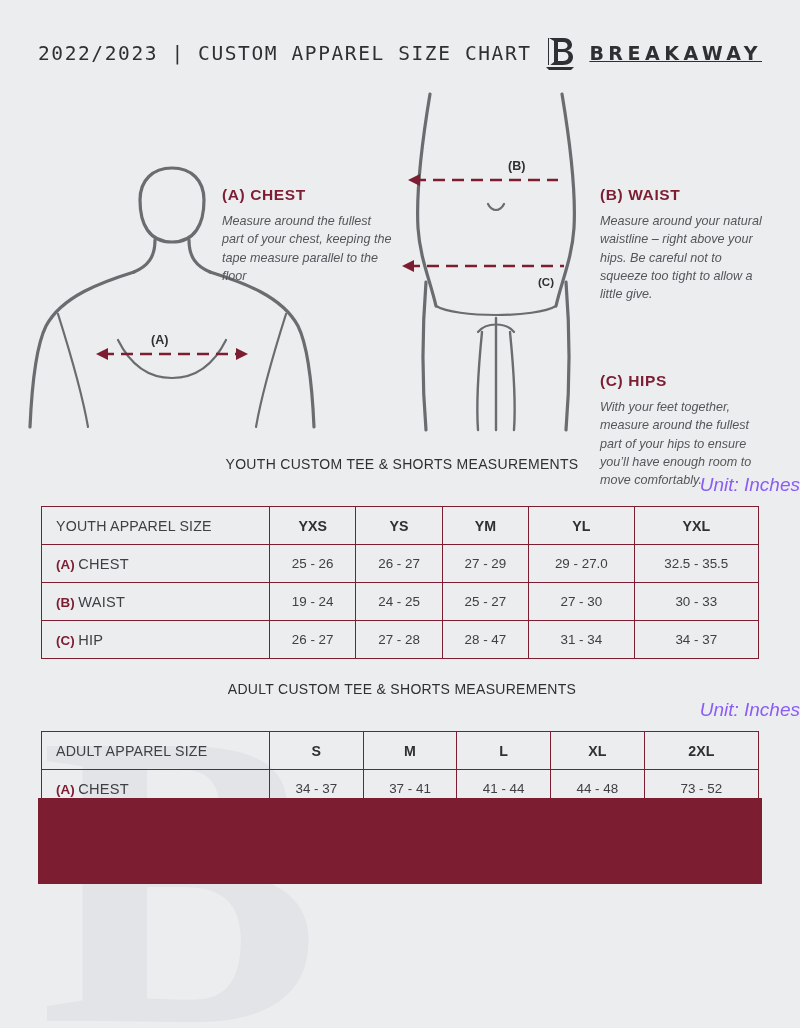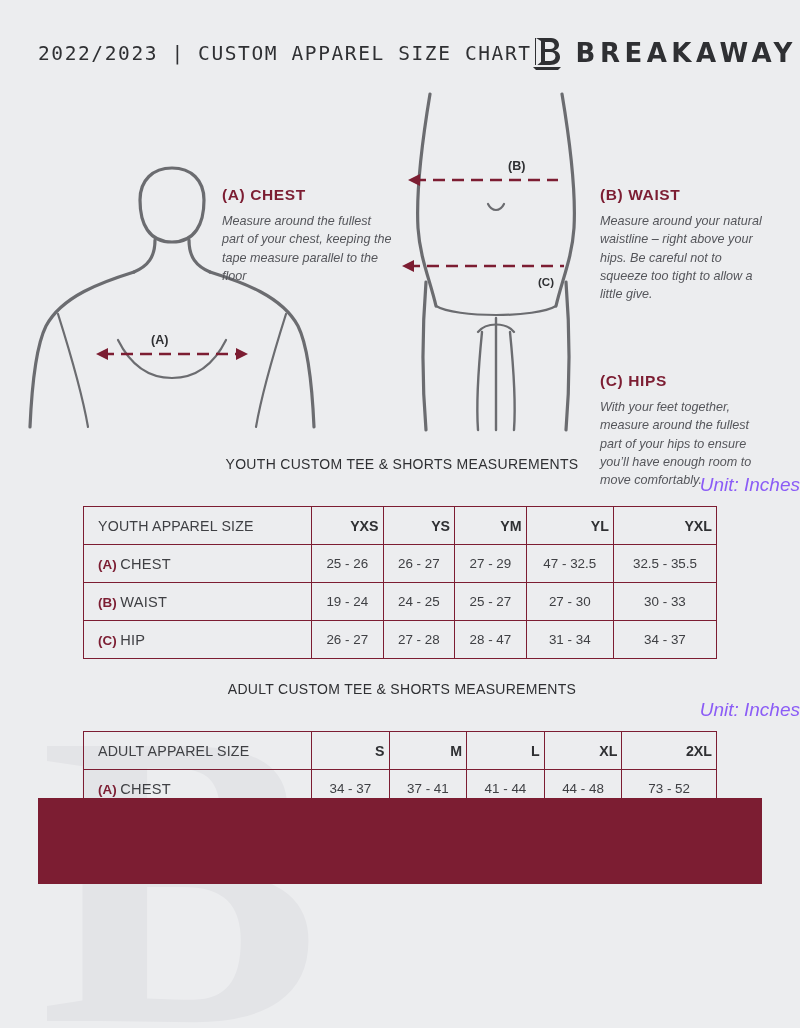--- a/index.html
+++ b/index.html
@@ -47,24 +47,25 @@
     align-items: center;
     gap: 14px;
   }
   .brand-mark {
     width: 30px;
     height: 34px;
     position: relative;
   }
   .brand-name {
     font-family: "DejaVu Sans", sans-serif;
-    font-size: 26px;
+    font-size: 19px;
     font-weight: bold;
     letter-spacing: 4.5px;
     color: #2f3033;
+    text-decoration: underline;
   }
 
   
   .diagrams {
     position: relative;
     height: 370px;
     margin-top: 12px;
   }
   .fig {
     position: absolute;
@@ -106,21 +107,21 @@
     margin: 0 0 2px 4px;
   }
   .table-unit {
     text-align: right;
     font-size: 19px;
     font-style: italic;
     color: #8b5cf6;
     margin: 0 0 10px 0;
   }
   table {
-    width: 634px;
+    width: 718px;
     margin: 4px auto;
     border-collapse: collapse;
     background: transparent;
   }
   th, td {
     border: 1px solid #7c1d32;
     font-size: 13.4px;
     color: #3f4044;
     text-align: center;
     height: 38px;
@@ -130,21 +131,20 @@
   th.row-head, td.row-head {
     text-align: left;
     padding-left: 14px;
     width: 228px;
   }
   th.row-head { font-size: 14.2px; letter-spacing: 0.2px; }
   th.size-col {
     font-weight: bold;
     font-size: 14.2px;
     color: #2f3033;
-    text-align: right;
   }
   td.row-head .tag {
     color: #7c1d32;
     font-weight: bold;
   }
   td.row-head .lbl {
     font-size: 14.6px;
     letter-spacing: 0.2px;
     color: #3f4044;
   }
@@ -288,21 +288,21 @@
       </thead>
       <tbody>
         <tr>
           <td class="row-head">
             <span class="tag">(A)</span>
             <span class="lbl">CHEST</span>
           </td>
           <td>25 - 26</td>
           <td>26 - 27</td>
           <td>27 - 29</td>
-          <td>47 - 32.5</td>
+          <td>29 - 27.0</td>
           <td>32.5 - 35.5</td>
         </tr>
         <tr>
           <td class="row-head">
             <span class="tag">(B)</span>
             <span class="lbl">WAIST</span>
           </td>
           <td>19 - 24</td>
           <td>24 - 25</td>
           <td>25 - 27</td>

